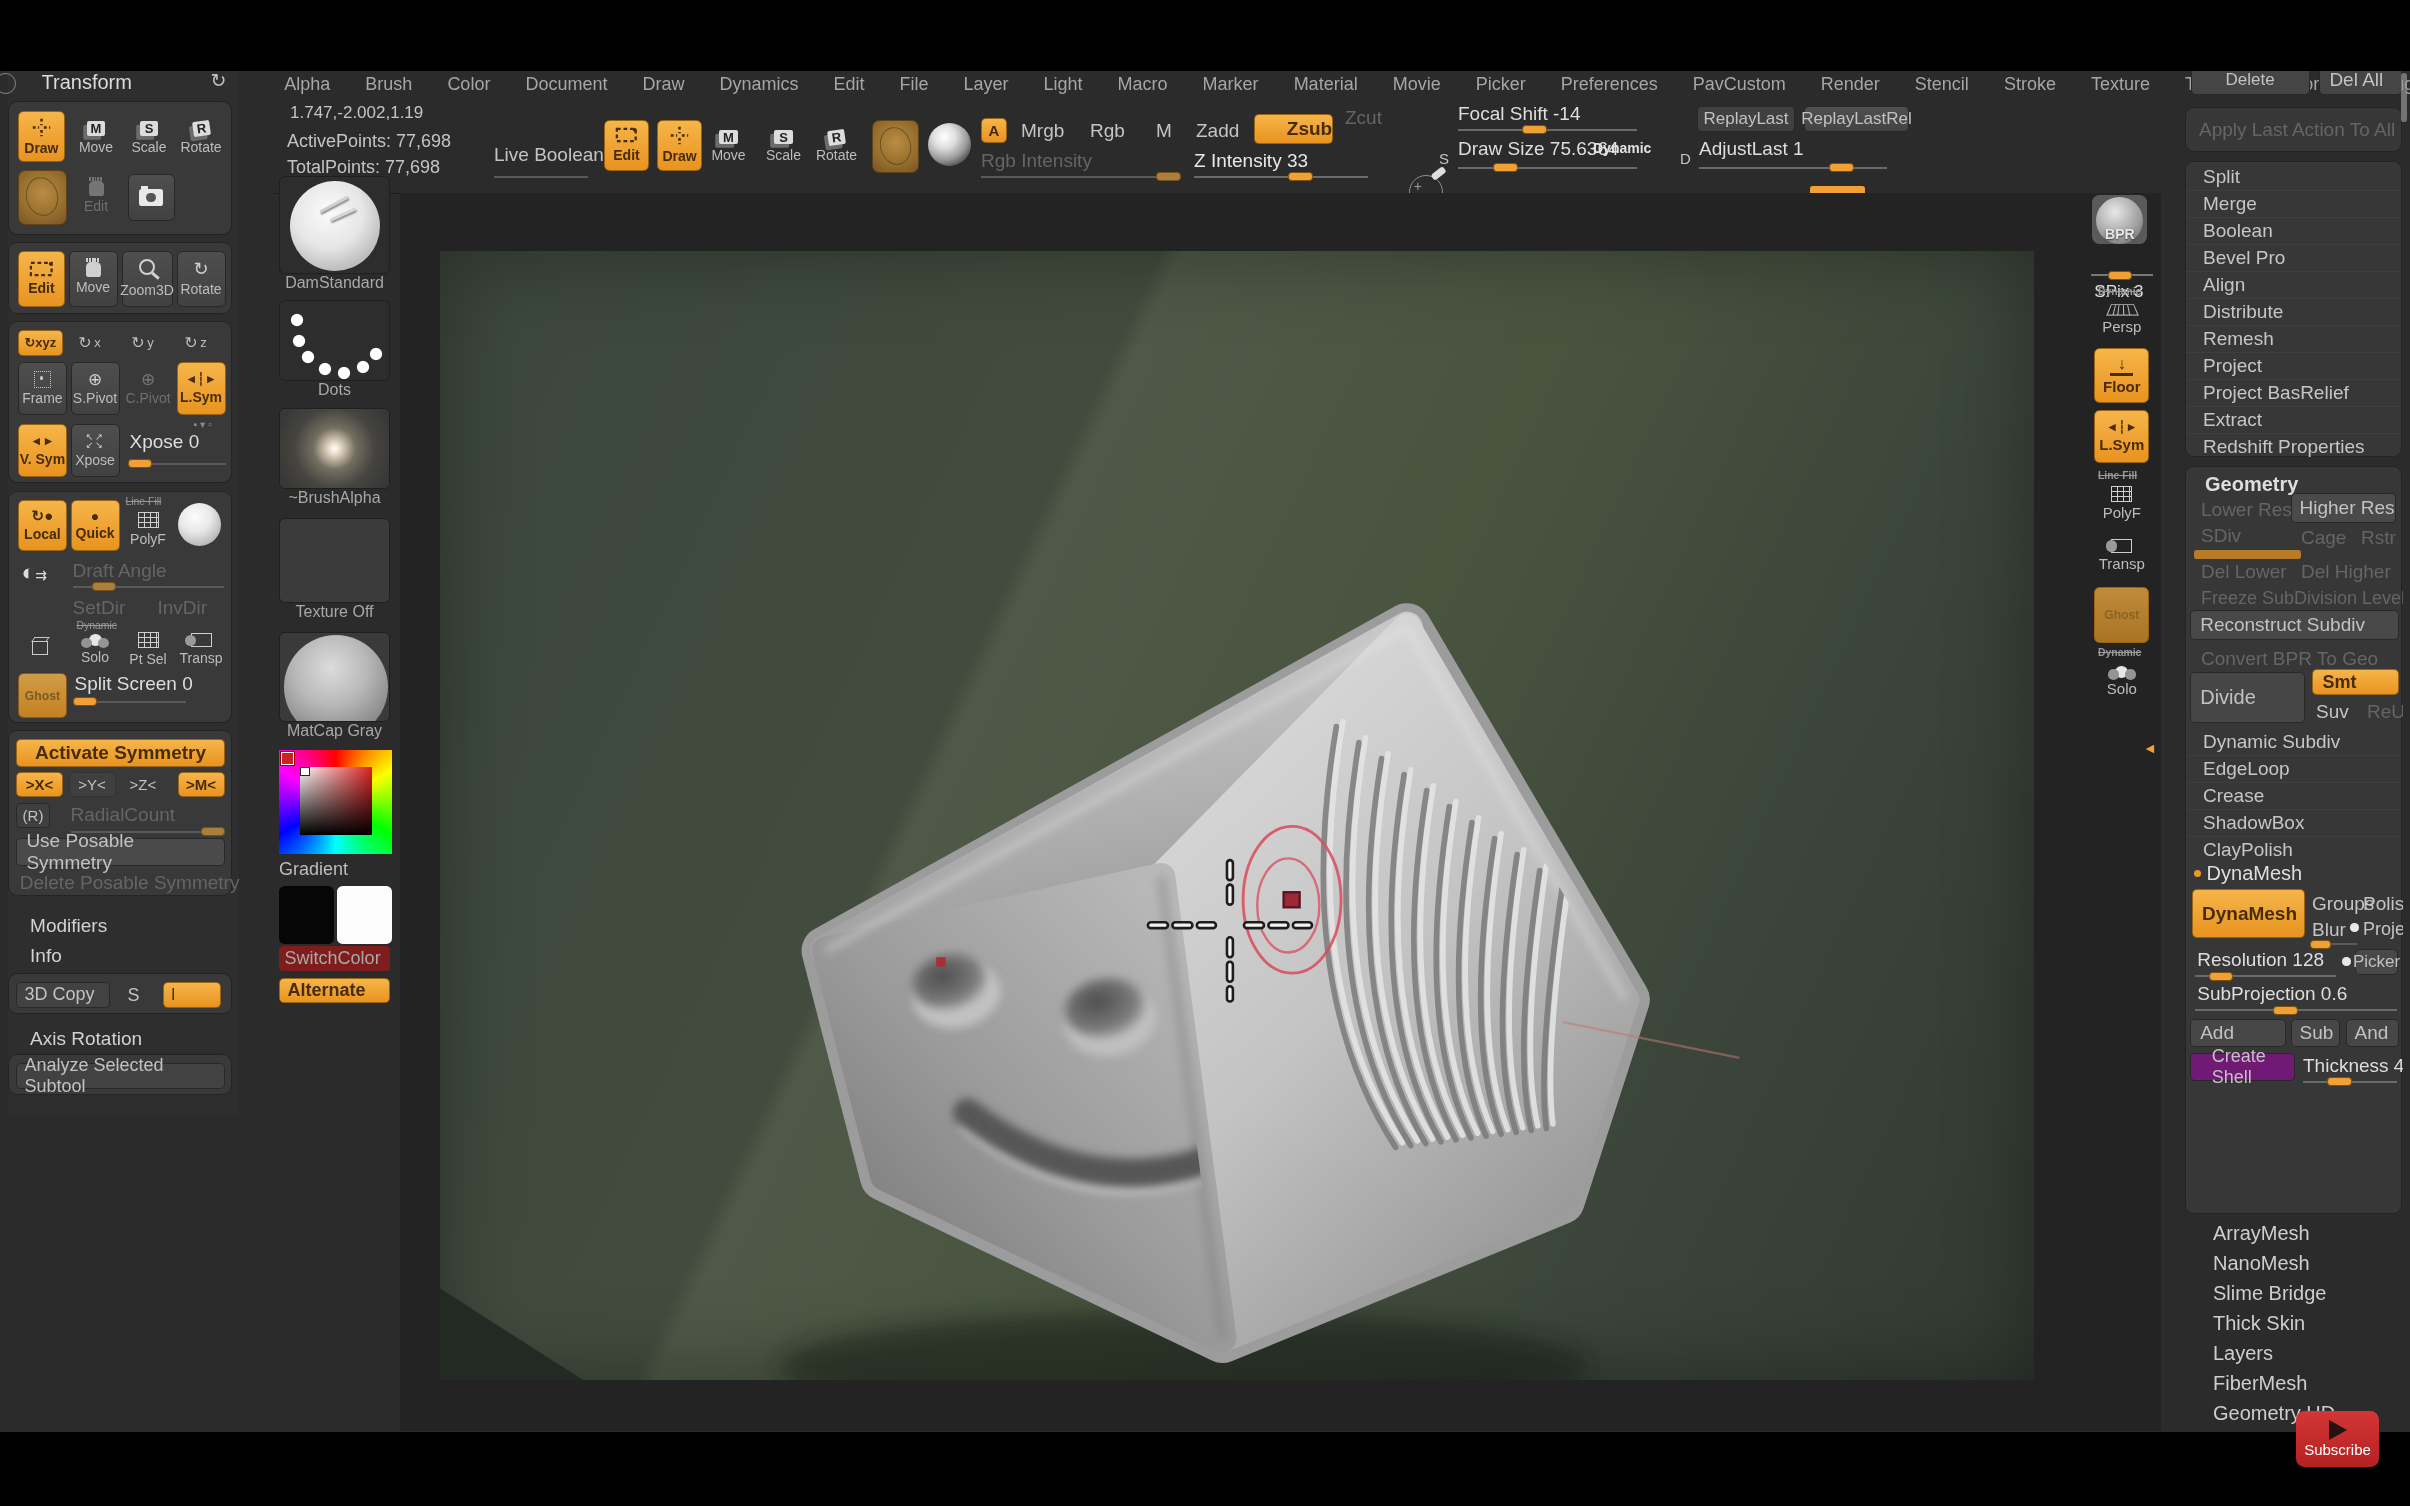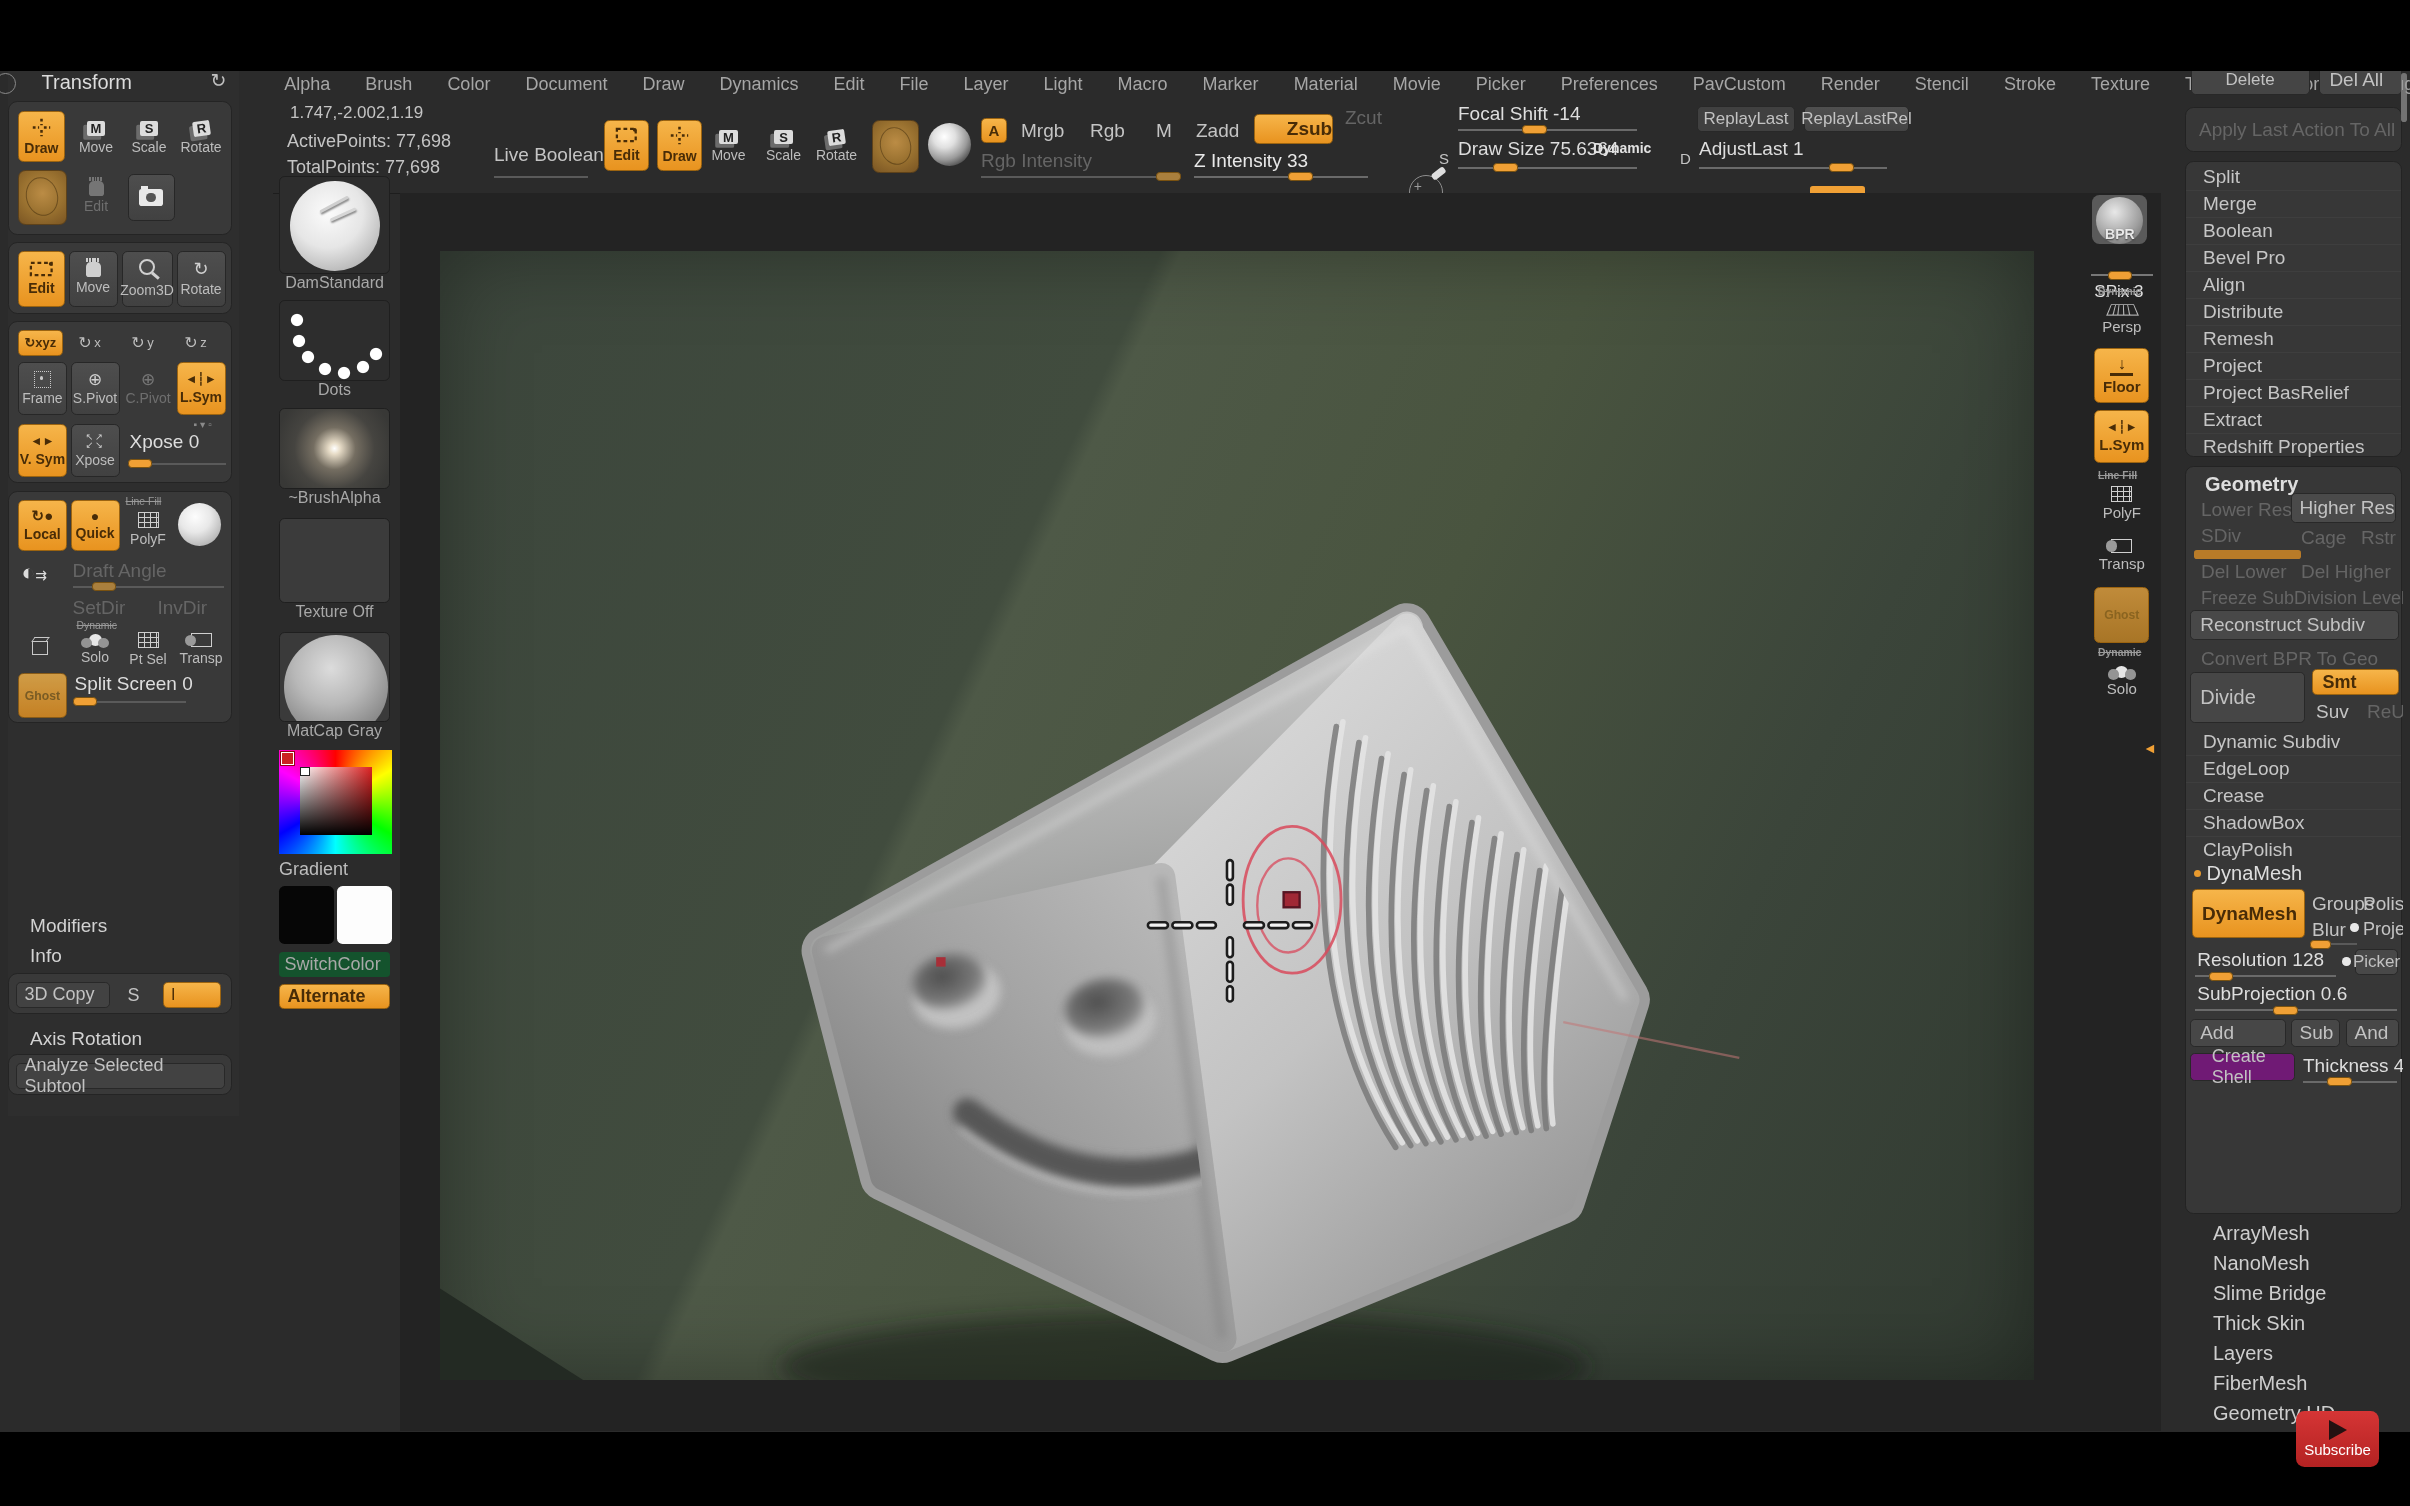--- a/index.html
+++ b/index.html
@@ -328,20 +328,33 @@
         <span>Transp</span>
       </div>
       <div class="abs cell obtn dim" style="left:9.4px;top:181px;width:49px;height:45px;opacity:.8;">
         <span style="color:#8a6420;font-size:12.2px;">Ghost</span>
       </div>
       <div class="abs lbl" style="left:66px;top:181px;font-size:19px;color:#dedede;">Split Screen 0</div>
       <div class="track" style="left:64px;top:209px;width:113px;"></div>
       <div class="handle" style="left:64px;top:205px;"></div>
     </div>
 
+    <div class="abs grp" style="left:0;top:659px;width:224px;height:166px;">
+      <div class="abs btn btn-orange" style="left:7.5px;top:7.5px;width:209px;height:28px;font-size:19px;">Activate Symmetry</div>
+      <div class="abs btn btn-orange" style="left:7.5px;top:41px;width:47px;height:24.5px;font-size:15px;">&gt;X&lt;</div>
+      <div class="abs btn" style="left:60px;top:41px;width:47px;height:24.5px;font-size:15px;background:#3f3f3f;border-color:#333;">&gt;Y&lt;</div>
+      <div class="abs lbl" style="left:121px;top:45px;font-size:15px;">&gt;Z&lt;</div>
+      <div class="abs btn btn-orange" style="left:169px;top:41px;width:47px;height:24.5px;font-size:15px;">&gt;M&lt;</div>
+      <div class="abs btn" style="left:7.5px;top:72px;width:34px;height:24.5px;font-size:15px;background:#3f3f3f;">(R)</div>
+      <div class="abs lbl dim" style="left:62px;top:73px;font-size:19px;">RadialCount</div>
+      <div class="track" style="left:62px;top:100px;width:154px;"></div>
+      <div class="handle dimh" style="left:192px;top:96px;"></div>
+      <div class="abs btn" style="left:7.5px;top:107px;width:209px;height:28px;font-size:19px;justify-content:flex-start;padding-left:9.4px;background:#4a4a4a;">Use Posable Symmetry</div>
+      <div class="abs lbl dim" style="left:11.3px;top:141px;font-size:19px;">Delete Posable Symmetry</div>
+    </div>
 
     <div class="abs lbl" style="left:22.6px;top:844px;font-size:19px;color:#d2d2d2;">Modifiers</div>
     <div class="abs lbl" style="left:22.6px;top:874px;font-size:19px;color:#d2d2d2;">Info</div>
     <div class="abs grp" style="left:0;top:902px;width:224px;height:41px;">
       <div class="abs btn" style="left:7.5px;top:7.5px;width:94px;height:26px;font-size:18px;justify-content:flex-start;padding-left:7.5px;background:#424242;">3D Copy</div>
       <div class="abs lbl" style="left:119px;top:11.3px;font-size:18px;">S</div>
       <div class="abs btn btn-orange" style="left:154px;top:7.5px;width:58px;height:26px;font-size:16px;justify-content:flex-start;padding-left:7.5px;font-weight:normal;">I</div>
     </div>
     <div class="abs lbl" style="left:22.6px;top:957px;font-size:19px;color:#d2d2d2;">Axis Rotation</div>
     <div class="abs grp" style="left:0;top:983px;width:224px;height:41px;">
@@ -379,21 +392,21 @@
       <div class="abs" style="left:21px;top:17px;width:72px;height:68px;
            background:linear-gradient(to bottom,rgba(0,0,0,0),#000),linear-gradient(to right,#fff,#d22);"></div>
       <div class="abs" style="left:1.9px;top:1.9px;width:11.3px;height:11.3px;border:1.9px solid #fff;background:#c22;box-shadow:0 0 0 0.9px #800;"></div>
       <div class="abs" style="left:21px;top:17px;width:7.5px;height:7.5px;border:1.9px solid #222;background:#fff;"></div>
     </div>
     <div class="tlabel" style="text-align:left;margin-top:5.6px;font-size:18px;color:#bdbdbd;">Gradient</div>
     <div style="position:relative;height:60px;margin-top:5.6px;">
       <div class="abs" style="left:0;top:0;width:55px;height:58px;background:#060606;border-radius:5.6px;"></div>
       <div class="abs" style="left:58px;top:0;width:55px;height:58px;background:#fdfdfd;border-radius:5.6px;"></div>
     </div>
-    <div class="tlabel" style="text-align:left;margin-top:6px;font-size:18px;background:#14532d;border-radius:3.8px;padding:1.9px 5.6px;width:100px;">SwitchColor</div>
+    <div class="tlabel" style="text-align:left;margin-top:0;font-size:18px;background:#7f1d1d;border-radius:3.8px;padding:1.9px 5.6px;width:100px;">SwitchColor</div>
     <div class="btn btn-orange" style="width:111px;height:24.5px;margin-top:7.5px;font-size:18px;justify-content:flex-start;padding-left:7.5px;">Alternate</div>
   </div>
 
   <div class="abs" style="left:400px;top:122px;width:1761px;height:1238px;background:#232323;">
     <div class="abs" style="left:40px;top:58px;width:1594px;height:1129px;
          background:linear-gradient(115deg,#3c463c 0%,#414c3e 34%,#4e5947 35%,#49543f 55%,#3b453a 76%,#313a31 100%);
          box-shadow:inset 0 0 85px rgba(0,0,0,.35);">
       <svg width="1594" height="1129" viewBox="0 0 1693 1199" style="position:absolute;left:0;top:0;">
         <defs>
           <linearGradient id="topF" x1="0" y1="0" x2="0.25" y2="1">

